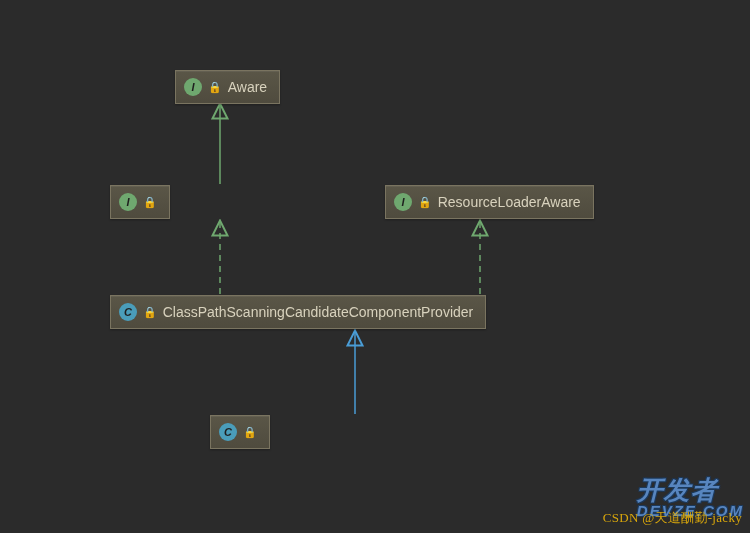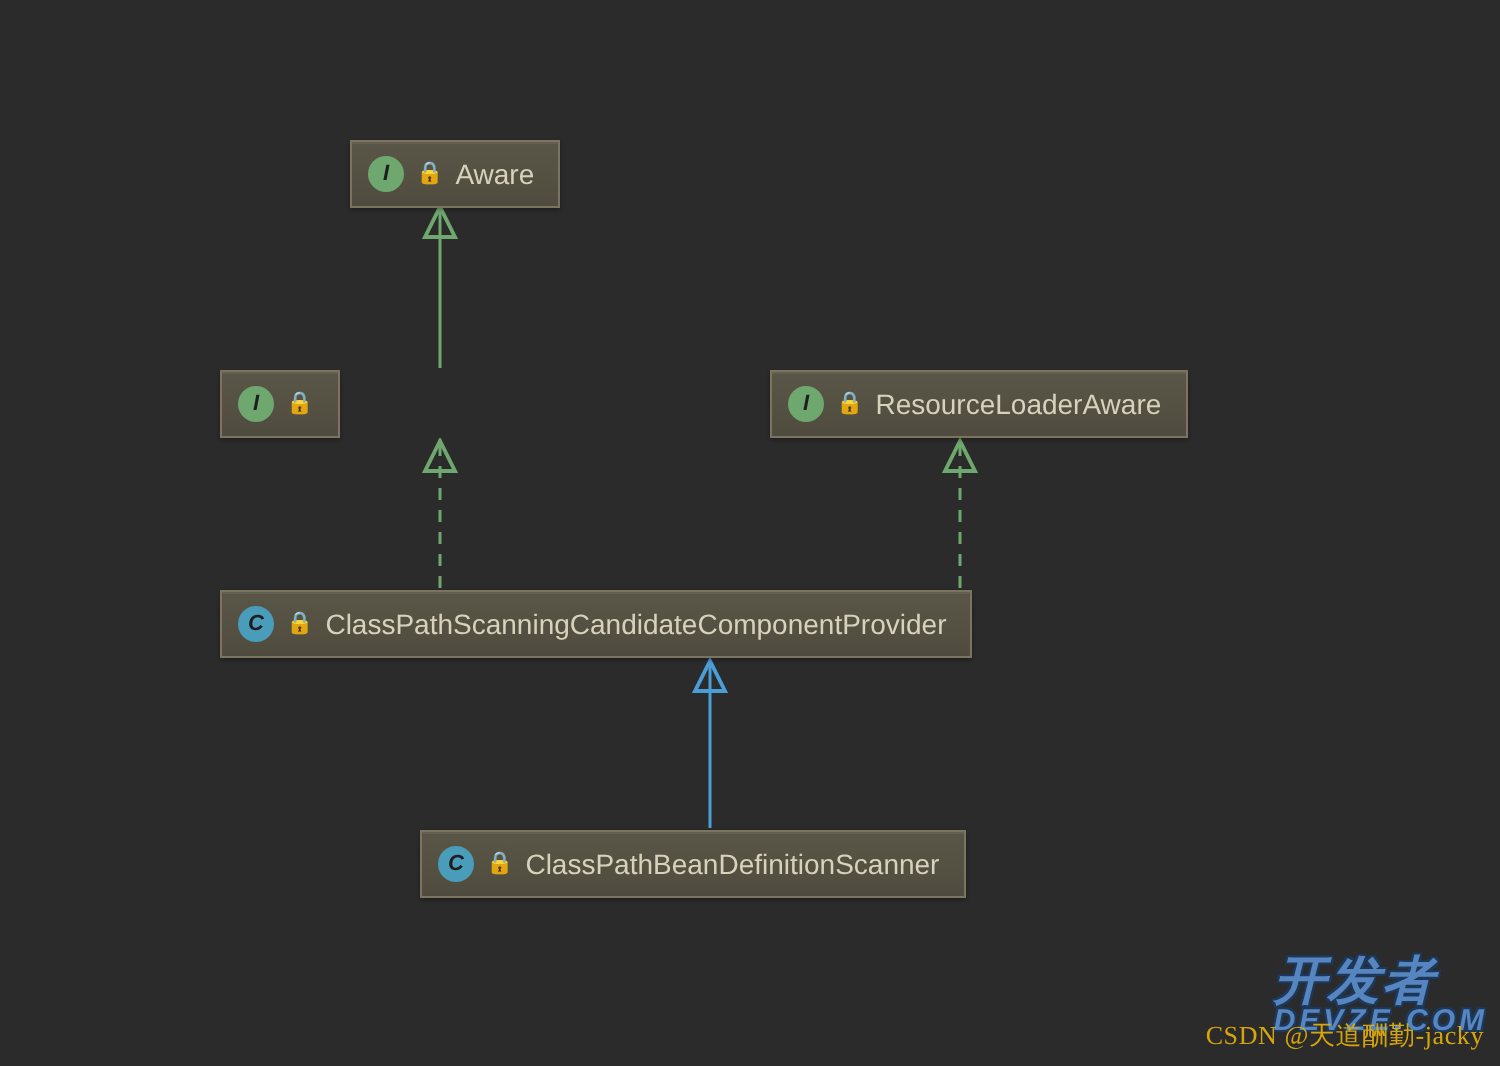--- a/index.html
+++ b/index.html
@@ -135,21 +135,20 @@
 
   <div class="node" style="left:110px; top:295px;">
     <span class="type-icon class">C</span>
     <span class="lock-icon">🔒</span>
     <span class="node-label">ClassPathScanningCandidateComponentProvider</span>
   </div>
 
   <div class="node" style="left:210px; top:415px;">
     <span class="type-icon class">C</span>
     <span class="lock-icon">🔒</span>
-    <span class="node-label">ClassPathBeanDefinitionScanner</span>
   </div>
 
   <div class="watermark-2">
     <span>开发者</span>
     <span class="sub">DEVZE.COM</span>
   </div>
   <div class="watermark">CSDN @天道酬勤-jacky</div>
 
 </div>
 

